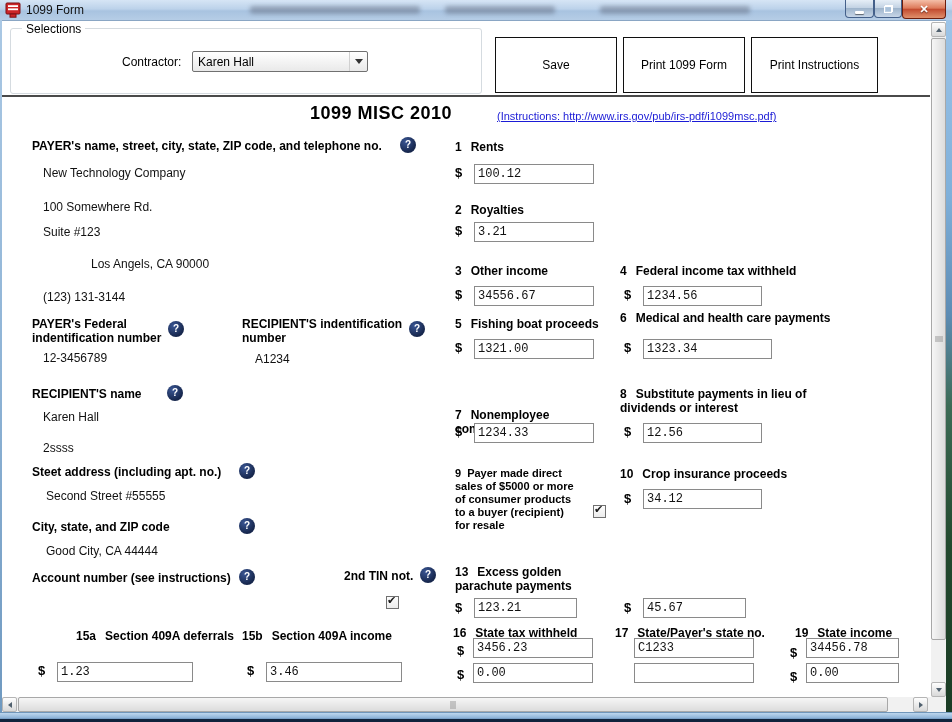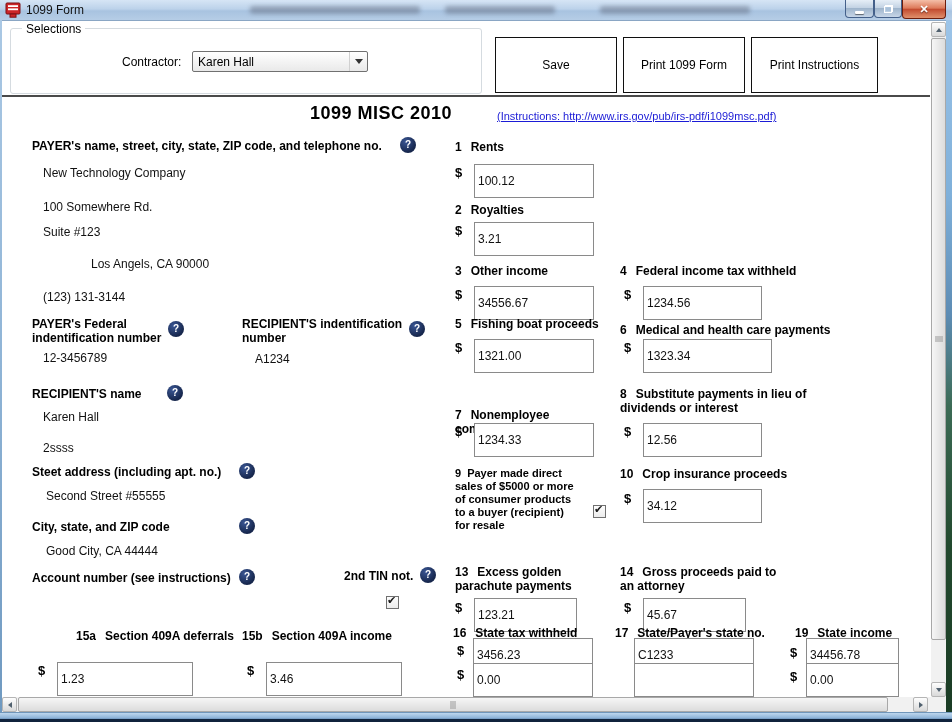--- a/index.html
+++ b/index.html
@@ -35,22 +35,22 @@
   .tri-down{width:0;height:0;border-left:4px solid transparent;border-right:4px solid transparent;border-top:5px solid #333;}
   .pushbtn{border:1px solid #101010;background:#fff;display:flex;align-items:center;justify-content:center;
     font-size:12px;color:#000;box-sizing:border-box;cursor:default;}
   #separator{left:2px;top:95px;width:928px;height:2px;background:#4a4a4a;}
   
   .lbl{font-weight:bold;font-size:12px;color:#000;white-space:nowrap;}
   .wrap{white-space:normal;line-height:14px;}
   .val{font-size:12px;color:#111;white-space:nowrap;}
   .dollar{font-weight:bold;font-size:13px;color:#000;}
   .bnum{display:inline-block;margin-right:9px;}
-  .tbox{position:absolute;border:1px solid #8a8a8a;background:#fff;font-family:Liberation Sans, sans-serif;
-    font-size:12px;color:#111;padding:16px 3px;box-sizing:border-box;height:19px;outline:none;}
+  .tbox{position:absolute;border:1px solid #8a8a8a;background:#fff;font-family:Liberation Mono, monospace;
+    font-size:12px;color:#111;padding:9px 3px;box-sizing:border-box;height:19px;outline:none;}
   .help{width:16px;height:16px;border-radius:50%;background:radial-gradient(circle at 35% 30%,#3a5694,#16264c 70%);
     color:#fff;font-size:10px;font-weight:bold;text-align:center;line-height:16px;}
   #formtitle{font-size:18px;font-weight:bold;letter-spacing:.5px;color:#000;}
   #instr-link{font-size:11px;color:#1b1bd6;text-decoration:underline;white-space:nowrap;}
   .checkbox{width:13px;height:13px;border:1px solid #707070;background:linear-gradient(180deg,#fdfdfd,#ececec);
     box-sizing:border-box;position:absolute;}
   .checkbox .mark{display:none;position:absolute;left:0;top:-3px;font-size:11px;color:#1a1a1a;}
   .checkbox.checked .mark{display:block;}
   
   .sb-track{background:#f1f1f1;}
@@ -191,21 +191,21 @@
     <span class="bnum">4</span><span>Federal income tax withheld</span>
   </div>
   <span class="abs dollar" style="left:624px;top:287px;">$</span>
   <input class="tbox" style="left: 643px; top: 286px; width: 119px;" value="1234.56">
 
   <div class="abs lbl" style="left:455px;top:317px;">
     <span class="bnum">5</span><span>Fishing boat proceeds</span>
   </div>
   <span class="abs dollar" style="left:455px;top:340px;">$</span>
   <input class="tbox" style="left: 474px; top: 339px; width: 120px;" value="1321.00">
-  <div class="abs lbl" style="left:620px;top:323px;">
+  <div class="abs lbl" style="left:620px;top:311px;">
     <span class="bnum">6</span><span>Medical and health care payments</span>
   </div>
   <span class="abs dollar" style="left:624px;top:340px;">$</span>
   <input class="tbox" style="left: 643px; top: 339px; width: 129px;" value="1323.34">
 
   <div class="abs lbl wrap" style="left:455px;top:408px;width:140px;">
     <span class="bnum">7</span><span>Nonemployee compensation</span>
   </div>
   <span class="abs dollar" style="left:455px;top:424px;">$</span>
   <input class="tbox" style="left: 474px; top: 423px; width: 120px;" value="1234.33">
@@ -225,23 +225,20 @@
     <span class="bnum">10</span><span>Crop insurance proceeds</span>
   </div>
   <span class="abs dollar" style="left:624px;top:491px;">$</span>
   <input class="tbox" style="left: 643px; top: 489px; width: 119px;" value="34.12">
 
   <div class="abs lbl wrap" style="left:455px;top:565px;width:132px;">
     <span class="bnum">13</span><span>Excess golden parachute payments</span>
   </div>
   <span class="abs dollar" style="left:455px;top:600px;">$</span>
   <input class="tbox" style="left: 474px; top: 598px; width: 103px;" value="123.21">
-  <div class="abs lbl wrap" style="left:620px;top:565px;width:165px;">
-    <span class="bnum">14</span><span>Gross proceeds paid to an attorney</span>
-  </div>
   <span class="abs dollar" style="left:624px;top:600px;">$</span>
   <input class="tbox" style="left: 643px; top: 598px; width: 103px;" value="45.67">
 
   <div class="abs lbl" style="left:453px;top:626px;">
     <span class="bnum">16</span><span>State tax withheld</span>
   </div>
   <span class="abs dollar" style="left:457px;top:643px;">$</span>
   <input class="tbox" style="left: 473px; top: 638px; width: 120px;" value="3456.23">
   <span class="abs dollar" style="left:457px;top:667px;">$</span>
   <input class="tbox" style="left: 473px; top: 663px; width: 120px;" value="0.00">

